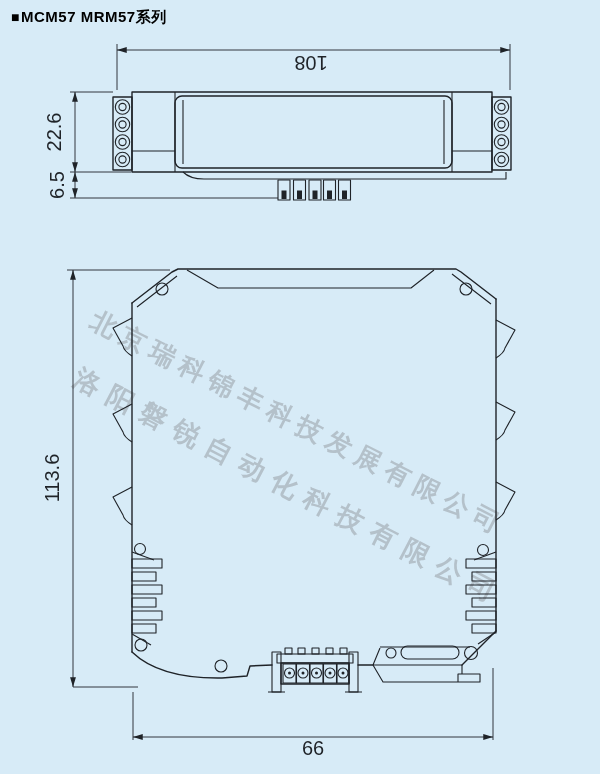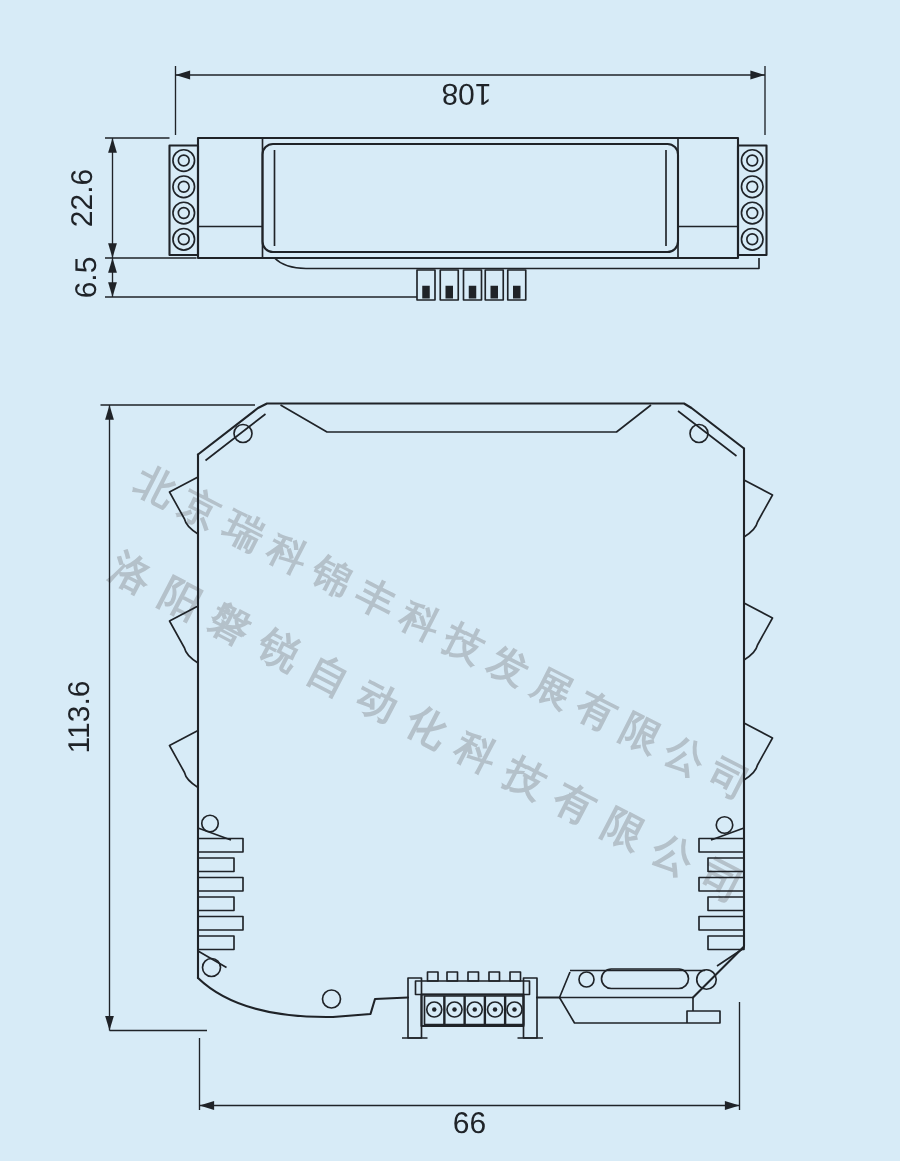--- a/index.html
+++ b/index.html
@@ -30,20 +30,23 @@
   .ln2{stroke:#1f2328;fill:none;stroke-width:1.1;stroke-linejoin:round;}
   .dim{stroke:#1f2328;fill:none;stroke-width:0.9;}
   .dimtxt{fill:#1f2328;font-family:"Liberation Sans",sans-serif;font-size:20px;}
   .blk{fill:#1f2328;stroke:none;}
 </style>
 </head>
 <body>
 
 <div class="page">
 
+  <div class="title">
+    <span class="bullet">■</span><span>MCM57 MRM57系列</span>
+  </div>
 
   <div class="wm wm1">北京瑞科锦丰科技发展有限公司</div>
   <div class="wm wm2">洛阳磐锐自动化科技有限公司</div>
 
   <svg class="draw" width="600" height="774" viewBox="0 0 600 774">
     <defs>
       <marker id="arw" viewBox="0 0 12 8" refX="11" refY="4" markerWidth="13" markerHeight="9" orient="auto-start-reverse">
         <path d="M1,1 L11,4 L1,7 Z" fill="#1f2328"></path>
       </marker>
     </defs>

